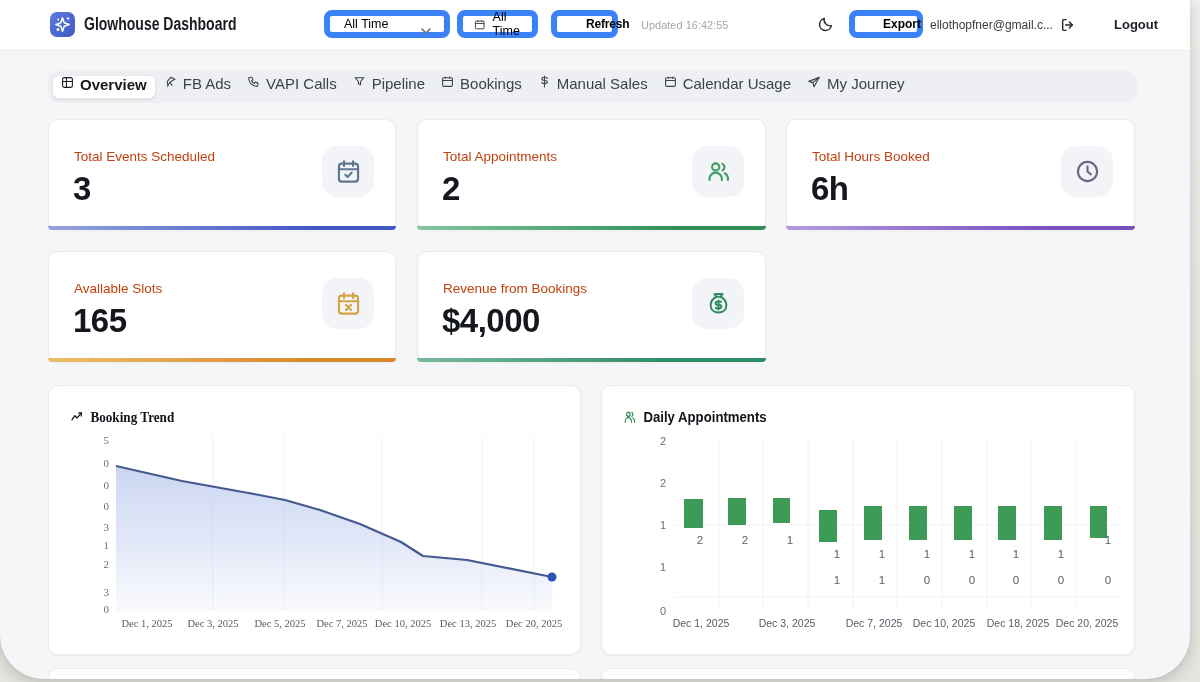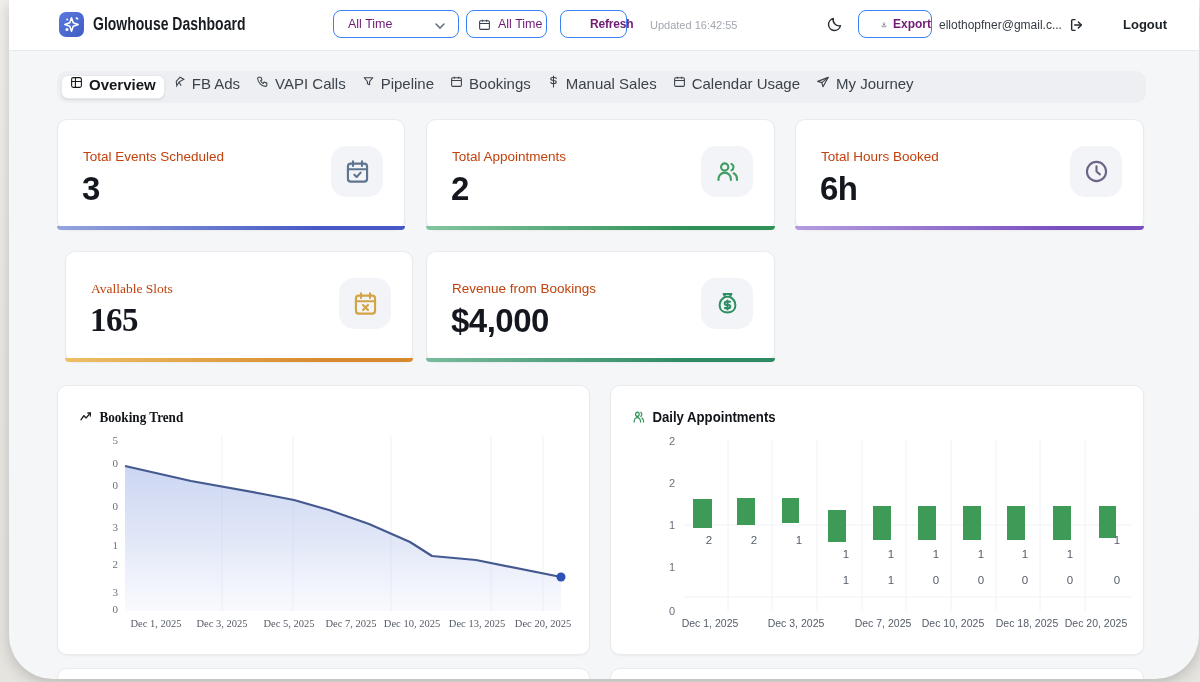--- a/index.html
+++ b/index.html
@@ -1,26 +1,26 @@
 <!DOCTYPE html>
 <html><head>
 <meta charset="utf-8">
 <style>
 * { margin:0; padding:0; box-sizing:border-box; }
 html,body { width:1200px; height:682px; overflow:hidden; }
 body { background:linear-gradient(180deg,#f2f0ec,#e9e7e2 55%,#e6e4df); font-family:"Liberation Sans", sans-serif; position:relative; }
 .app { position:absolute; left:0; top:0; width:1190px; height:679px;
   background:#f5f6f8; border-radius:0 0 44px 44px; overflow:hidden;
-  box-shadow:0 4px 14px rgba(60,60,60,.25);margin-left:9px; }
+  box-shadow:0 4px 14px rgba(60,60,60,.25); }
 
 .hdr { position:absolute; left:0; top:0; width:100%; height:51px; background:#ffffff; border-bottom:1px solid #e8e9ec; }
 .logo { position:absolute; left:50px; top:12px; width:25px; height:25px; border-radius:7px; background:linear-gradient(135deg,#5b79dd,#3f5cc4); }
 .title { position:absolute; left:84px; top:14px; font-size:17.5px; font-weight:700; color:#181c22; transform:scaleX(.8); transform-origin:0 0; }
-.btn { position:absolute; top:10px; height:28px; background:#fff; border:1px solid #3b82f6; border-radius:8px;
-  display:flex; align-items:center; font-size:12.5px; color:#701a75; }
+.btn { position:absolute; top:10px; height:28px; background:#fff; border:6px solid #3b82f6; border-radius:8px;
+  display:flex; align-items:center; font-size:12.5px; color:#000000; }
 .dd { left:324px; width:126px; padding-left:14px; font-weight:500;}
 .dd .chev { position:absolute; right:12px; top:11px; }
 .bcal { left:457px; width:81px; padding-left:11px; gap:7px; font-weight:500;}
 .bref { left:551px; width:67px; padding-left:24px; gap:5px; font-weight:600; font-size:12px; letter-spacing:-0.2px;}
 .updated { position:absolute; left:641px; top:19px; font-size:11px; color:#a3a8af; }
 .moon { position:absolute; left:817px; top:16px; }
 .bexp { left:849px; width:74px; padding-left:22px; gap:6px; font-weight:600; font-size:12px;}
 .email { position:absolute; left:930px; top:18px; font-size:12px; color:#363c44; }
 .lgico { position:absolute; left:1060px; top:17px; }
 .lgtxt { position:absolute; left:1086px; top:17px; font-size:13px; font-weight:600; color:#1c2127;padding-left:28px; }
@@ -147,21 +147,21 @@
     <div class="lb">Total Hours Booked</div>
     <div class="vl">6h</div>
     <div class="ib">
         <svg width="27" height="27" viewBox="0 0 24 24" fill="none" stroke="#6d6486" stroke-width="1.9" stroke-linecap="round" stroke-linejoin="round">
           <circle cx="12" cy="12" r="8.5"></circle>
           <path d="M12 7.5V12l3 2.5"></path>
         </svg>
       </div>
     <div class="ac" style="background:linear-gradient(90deg,#b49cdf,#7a50c0 75%);"></div>
   </div>
-  <div class="card stat" style="left:56px; top:251px; width:348px;font-family:Liberation Serif, serif;">
+  <div class="card stat" style="left:48px; top:251px; width:348px;">
     <div class="lb">Avallable Slots</div>
     <div class="vl">165</div>
     <div class="ib">
         <svg width="27" height="27" viewBox="0 0 24 24" fill="none" stroke="#d3a344" stroke-width="1.9" stroke-linecap="round" stroke-linejoin="round">
           <rect x="3.5" y="5" width="17" height="16" rx="2.5"></rect>
           <path d="M8 3v4M16 3v4M3.5 10h17"></path>
           <path d="M9.8 13.3l4.4 4.4M14.2 13.3l-4.4 4.4"></path>
         </svg>
       </div>
     <div class="ac" style="background:linear-gradient(90deg,#edbf66,#d8892e 75%);"></div>

